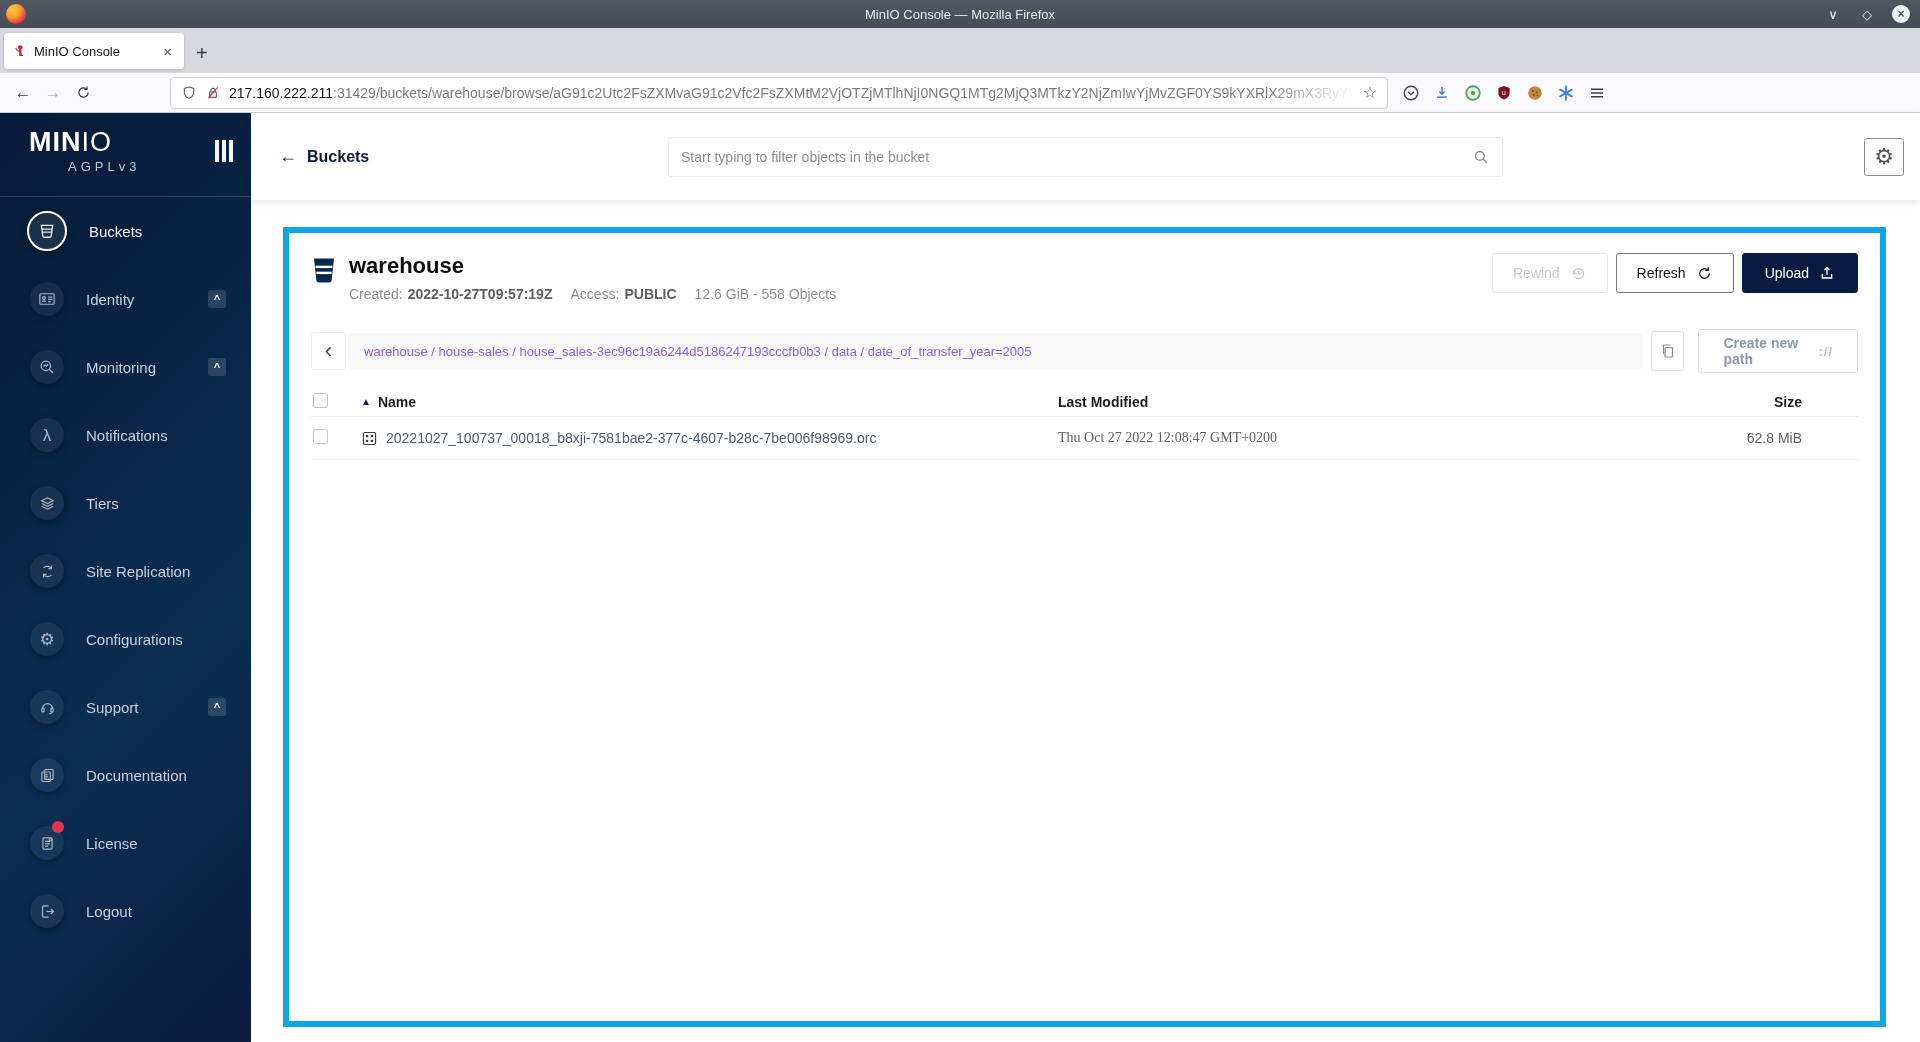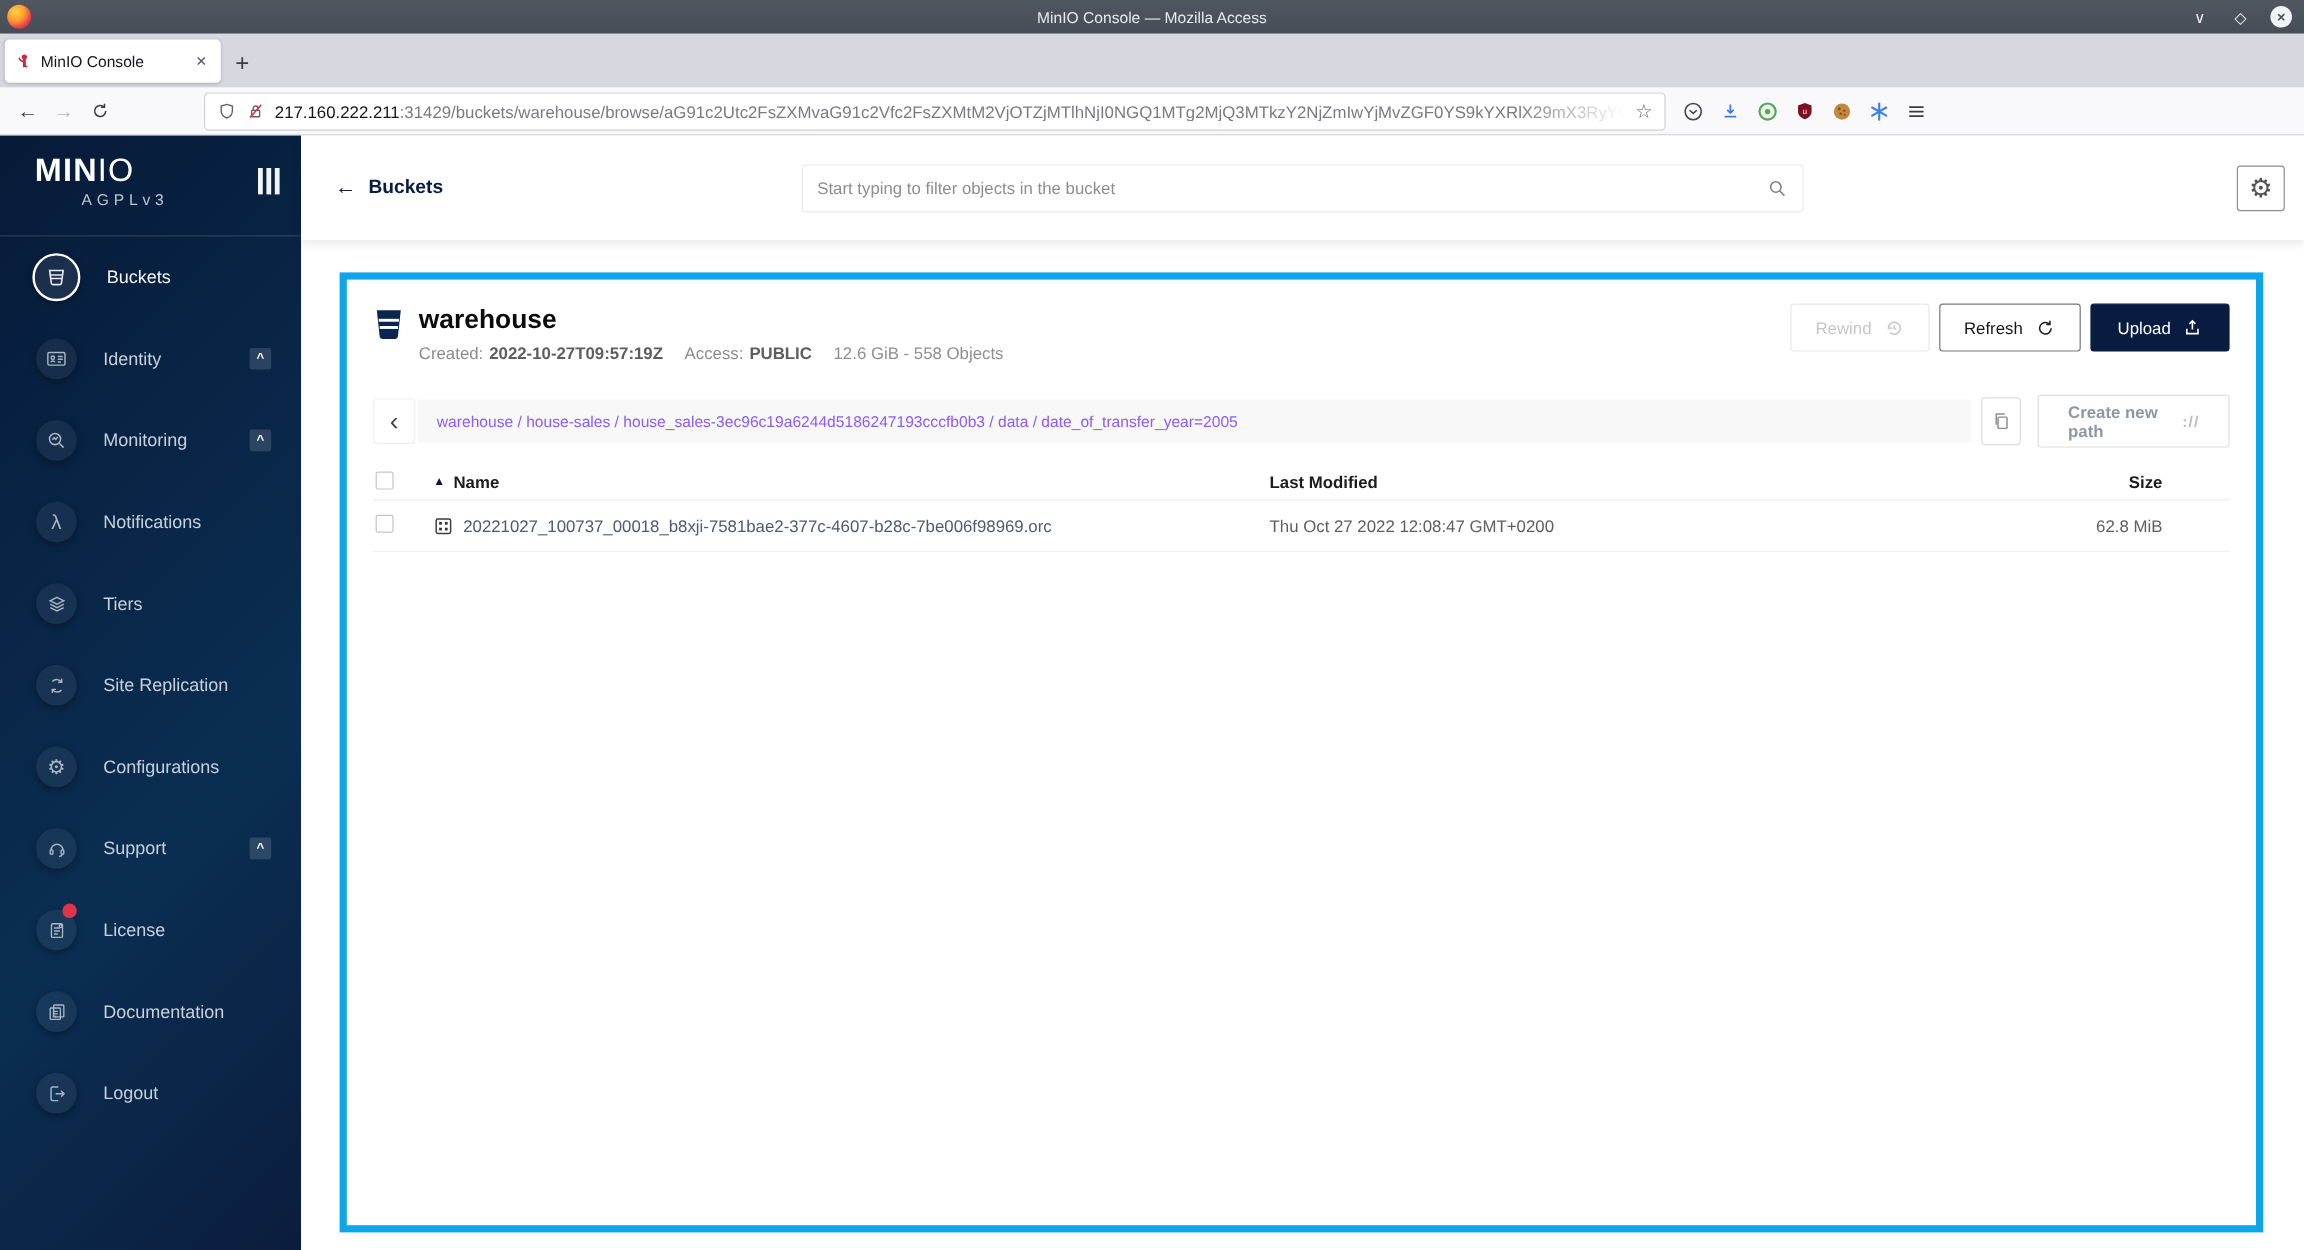--- a/index.html
+++ b/index.html
@@ -102,29 +102,29 @@
   .obj-table { margin-top:14px; }
   .t-row { display:grid; grid-template-columns:50px minmax(0,1fr) 680px 120px; align-items:center; }
   .t-head { height:30px; border-bottom:1px solid #ebebeb; }
   .t-head .th { font-weight:bold; font-size:14px; color:#1c1c1c; }
   .t-body-row { height:43px; border-bottom:1px solid #f1f1f1; }
   .cb { width:15px; height:15px; border:1px solid #c6c6c6; border-radius:2px; background:#fff; display:inline-block; cursor:pointer; }
   .cell-cb { padding-left:2px; }
   .name-head { display:flex; align-items:center; gap:7px; }
   .sort-glyph { font-size:10px; color:#07193E; }
   .cell-name { display:flex; align-items:center; gap:8px; font-size:14px; color:#4e5a6e; overflow:hidden; white-space:nowrap; cursor:pointer; }
-  .cell-mod { font-size:14px; color:#5e5e5e; }
+  .cell-mod { font-size:14px; color:#5e5e5e;font-family:Liberation Serif, serif; }
   .cell-size { font-size:14px; color:#5e5e5e; text-align:right; padding-right:56px; }
 </style>
 </head>
 <body>
 
 <div class="titlebar">
   <div class="ff-logo"></div>
-  <div class="win-title">MinIO Console — Mozilla Access</div>
+  <div class="win-title">MinIO Console — Mozilla Firefox</div>
   <div class="win-controls">
     <div class="wc">∨</div>
     <div class="wc">◇</div>
     <div class="wc wc-close">×</div>
   </div>
 </div>
 
 <div class="tabstrip">
   <div class="tab">
     <svg width="14" height="14" viewBox="0 0 16 16">
@@ -291,38 +291,38 @@
               <path d="M18.5 18.2a4.5 4.5 0 0 1-4.2 2.6"></path>
             </svg>
         </span>
         <span class="mi-label">Support</span>
         <span class="mi-caret">^</span>
       </div>
 
       <div class="menu-item">
         <span class="mi-circle">
           <svg width="17" height="17" viewBox="0 0 24 24" fill="none" stroke="currentColor" stroke-width="1.6">
+              <rect x="8" y="3.5" width="12" height="14" rx="1"></rect>
+              <rect x="4" y="7" width="12" height="13.5" rx="1"></rect>
+              <path d="M7 11h6M7 14h6M7 17h4"></path>
+            </svg>
+        </span>
+        <span class="mi-label">Documentation</span>
+      </div>
+
+      <div class="menu-item">
+        <span class="mi-circle">
+          <svg width="17" height="17" viewBox="0 0 24 24" fill="none" stroke="currentColor" stroke-width="1.6">
               <rect x="5.5" y="4" width="13" height="16" rx="1.5"></rect>
               <path d="M8.5 9h7M8.5 12.5h7M8.5 16h4.5"></path>
               <circle cx="16.2" cy="6.8" r="1.7"></circle>
             </svg>
         </span>
         <span class="mi-dot"></span>
         <span class="mi-label">License</span>
-      </div>
-
-      <div class="menu-item">
-        <span class="mi-circle">
-          <svg width="17" height="17" viewBox="0 0 24 24" fill="none" stroke="currentColor" stroke-width="1.6">
-              <rect x="8" y="3.5" width="12" height="14" rx="1"></rect>
-              <rect x="4" y="7" width="12" height="13.5" rx="1"></rect>
-              <path d="M7 11h6M7 14h6M7 17h4"></path>
-            </svg>
-        </span>
-        <span class="mi-label">Documentation</span>
       </div>
 
       <div class="menu-item">
         <span class="mi-circle">
           <svg width="17" height="17" viewBox="0 0 24 24" fill="none" stroke="currentColor" stroke-width="1.7">
               <path d="M13.5 4H6.8A1.8 1.8 0 0 0 5 5.8v12.4A1.8 1.8 0 0 0 6.8 20h6.7"></path>
               <path d="M10.5 12h9.5"></path>
               <path d="M16.8 8.5 20.3 12l-3.5 3.5"></path>
             </svg>
         </span>

